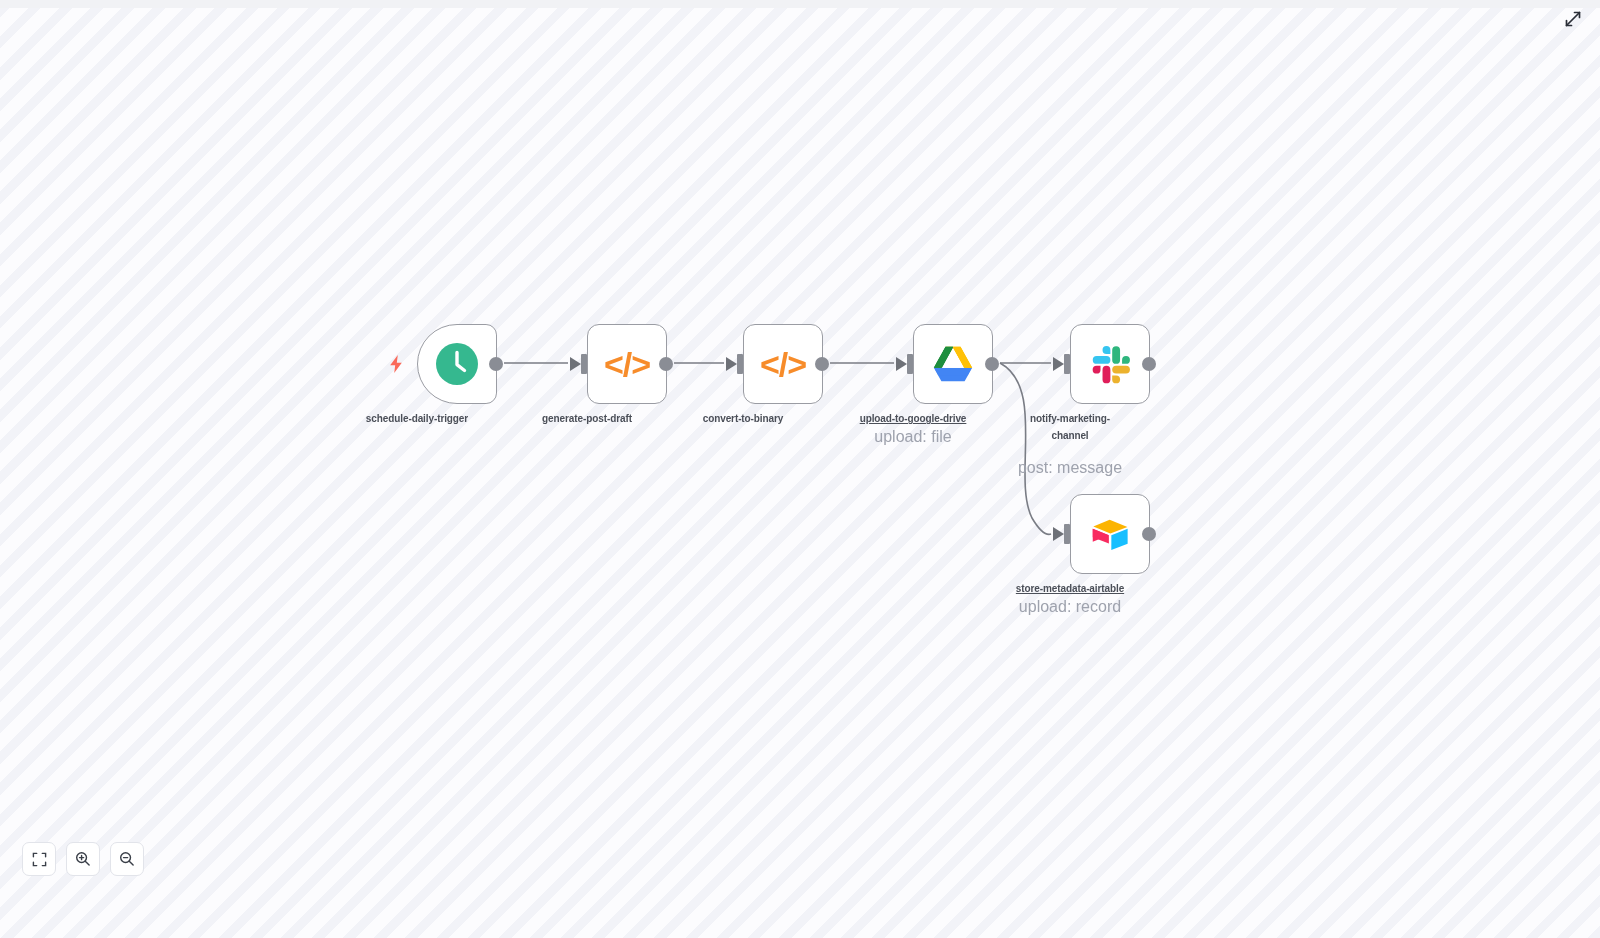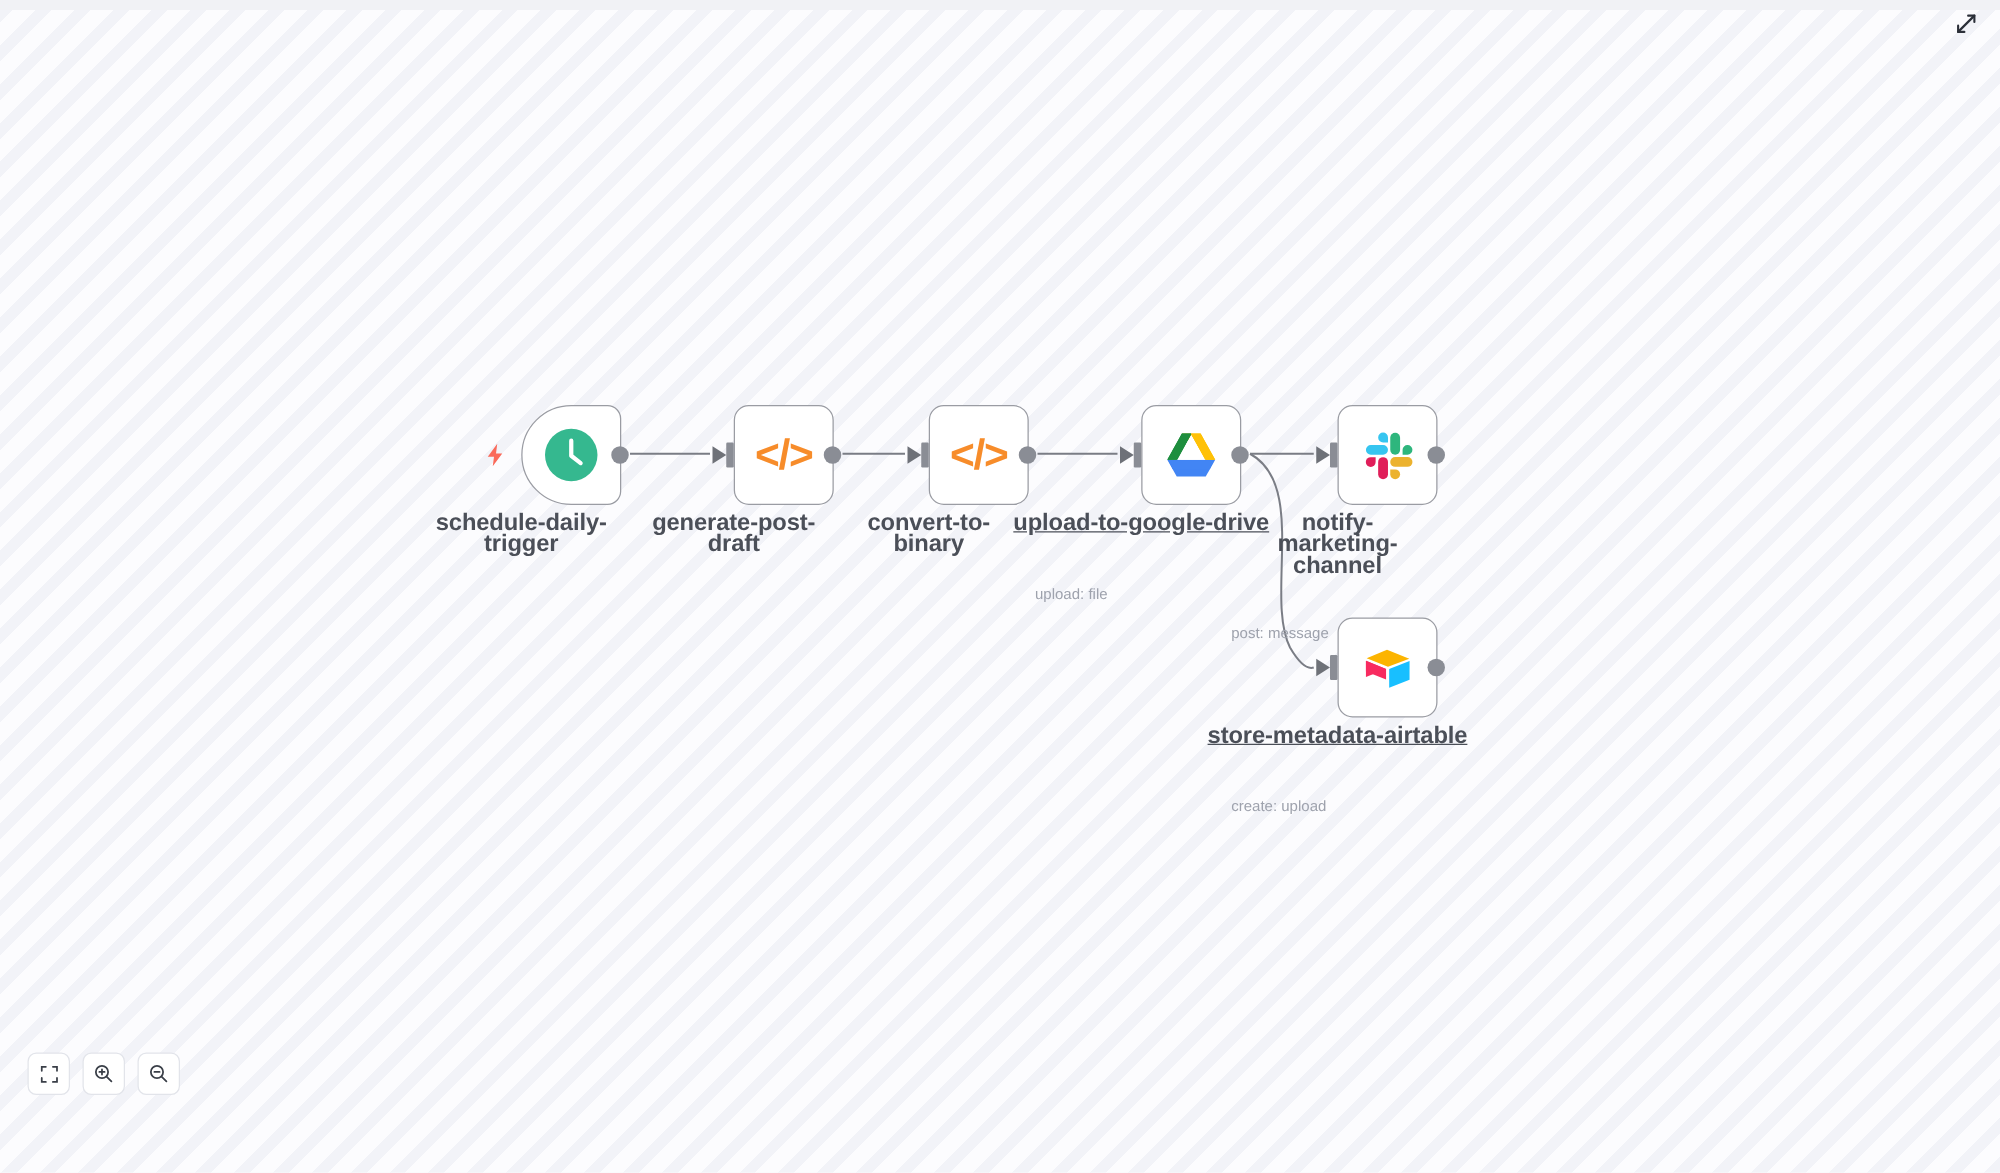--- a/index.html
+++ b/index.html
@@ -39,30 +39,30 @@
     display:flex; align-items:center; justify-content:center;
   }
   .node.trigger {
     border-radius:44px 12px 12px 44px;
   }
   .node-wrap { position:absolute; }
   .node-label {
     position:absolute;
     top:86px; left:50%; transform:translateX(-50%);
     width:150px; text-align:center;
-    font-size:19px; font-weight:700; color:#4b4f58;
+    font-size:10px; font-weight:700; color:#4b4f58;
     line-height:17px; letter-spacing:-0.1px;
     white-space:pre-line;
   }
   .node-label.wide { width:210px;text-decoration:underline; }
   .node-sub {
     position:absolute;
     left:50%; transform:translateX(-50%);
-    width:170px; 
-    font-size:12px; color:#9ea2ad; font-weight:400;margin-top:40px;
+    width:170px; text-align:center;
+    font-size:16px; color:#9ea2ad; font-weight:400;
   }
 
   
   .port-out {
     position:absolute; right:-7px; top:50%; margin-top:-7px;
     width:14px; height:14px; border-radius:50%;
     background:#8a8d95;
   }
   .port-in {
     position:absolute; left:-7px; top:50%; margin-top:-10px;
@@ -228,21 +228,21 @@
         <path d="M23.6 7.2 L42.2 14.6 L24.4 21.4 L6.6 14.3 Z" fill="#fcb400"></path>
         <path d="M25.4 23.3 L42.4 16.6 L42.4 32.2 L25.4 38.8 Z" fill="#18bfff"></path>
         <path d="M6.0 16.4 L22.8 23.2 L22.8 32.0 L6.0 25.3 Z" fill="#f82b60"></path>
         <path d="M6.0 16.4 L22.8 23.2 L6.0 30.0 Z" fill="#f82b60"></path>
       </svg>
       <div class="port-in"></div>
       <div class="port-in-arrow"></div>
       <div class="port-out"></div>
     </div>
     <div class="node-label wide">store-metadata-airtable</div>
-    <div class="node-sub" style="top:104px;">create: upload</div>
+    <div class="node-sub" style="top:104px;">upload: record</div>
   </div>
 
   <div id="controls">
 
     <div class="ctrl-btn" title="Fit view">
       <svg width="15" height="15" viewBox="0 0 16 16" fill="none" stroke="#3a3f48" stroke-width="1.5" stroke-linecap="round">
         <path d="M1.5 5 V1.5 H5"></path>
         <path d="M11 1.5 H14.5 V5"></path>
         <path d="M14.5 11 V14.5 H11"></path>
         <path d="M5 14.5 H1.5 V11"></path>

